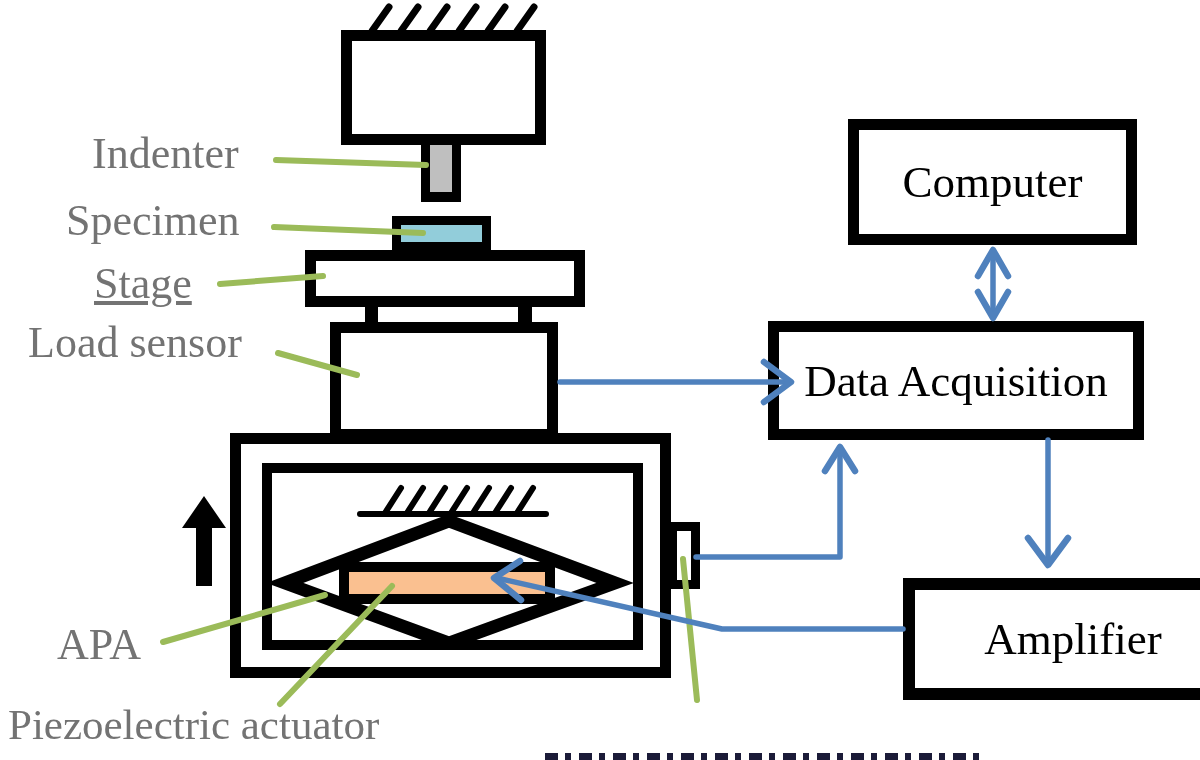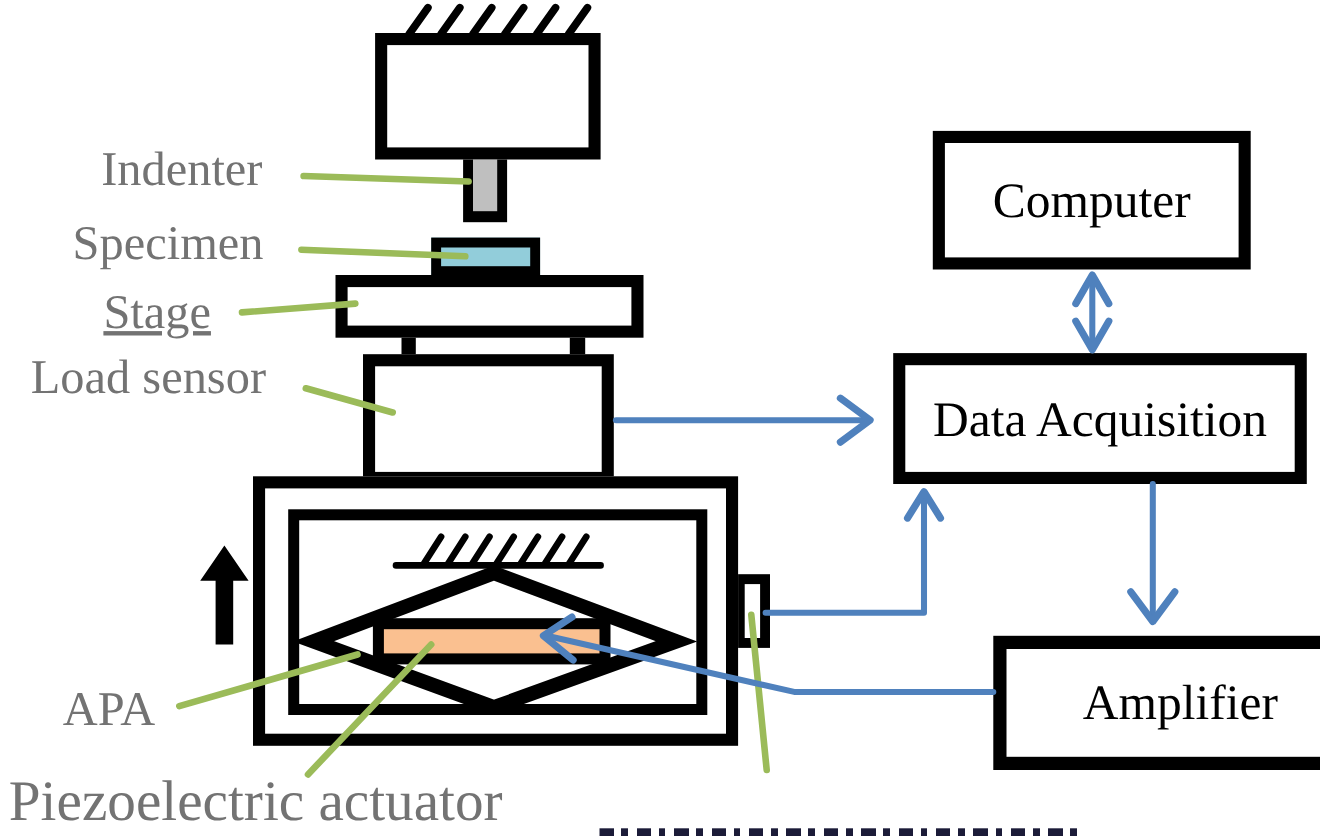--- a/index.html
+++ b/index.html
@@ -35,21 +35,21 @@
   <div class="box" style="left:330px;top:322px;width:228px;height:118px;"></div>
 
   <div class="box" style="left:668px;top:522px;width:32px;height:67px;border-width:9px;"></div>
 
   <div class="box" style="left:230px;top:433px;width:441px;height:245px;"></div>
   <div class="box" style="left:262px;top:463px;width:381px;height:187px;border-width:10px;"></div>
 
   <div class="box boxlbl" style="left:848px;top:119px;width:289px;height:126px;">
     <span>Computer</span>
   </div>
-  <div class="box boxlbl" style="left:812px;top:321px;width:376px;height:119px;">
+  <div class="box boxlbl" style="left:768px;top:321px;width:376px;height:119px;">
     <span>Data Acquisition</span>
   </div>
   <div class="box boxlbl" style="left:903px;top:578px;width:340px;height:122px;border-width:12px;">
     <span>Amplifier</span>
   </div>
 
   <svg id="svgov" viewBox="0 0 1200 760">
 
     <g stroke="#000" stroke-width="7" stroke-linecap="round">
       <line x1="372" y1="31" x2="389" y2="7"></line>
@@ -105,16 +105,16 @@
       <path stroke-width="5.5" d="M903 629 L722 629 L497 578"></path>
       <path stroke-width="6.5" d="M520 561 L494 578 L521 600"></path>
     </g>
   </svg>
 
   <div class="lbl lbl-left" style="left:92px;top:131px;">Indenter</div>
   <div class="lbl lbl-left" style="left:66px;top:198px;">Specimen</div>
   <div class="lbl lbl-left" style="left:94px;top:261px;text-decoration:underline;">Stage</div>
   <div class="lbl lbl-left" style="left:28px;top:320px;">Load sensor</div>
   <div class="lbl lbl-left" style="left:57px;top:622px;">APA</div>
-  <div class="lbl" style="left:8px;top:702px;font-size:52px;text-align:center;">Piezoelectric actuator</div>
+  <div class="lbl" style="left:8px;top:702px;font-size:43px;text-align:center;">Piezoelectric actuator</div>
 
   <div class="clipstrip"></div>
 </div>
 
 </body></html>

